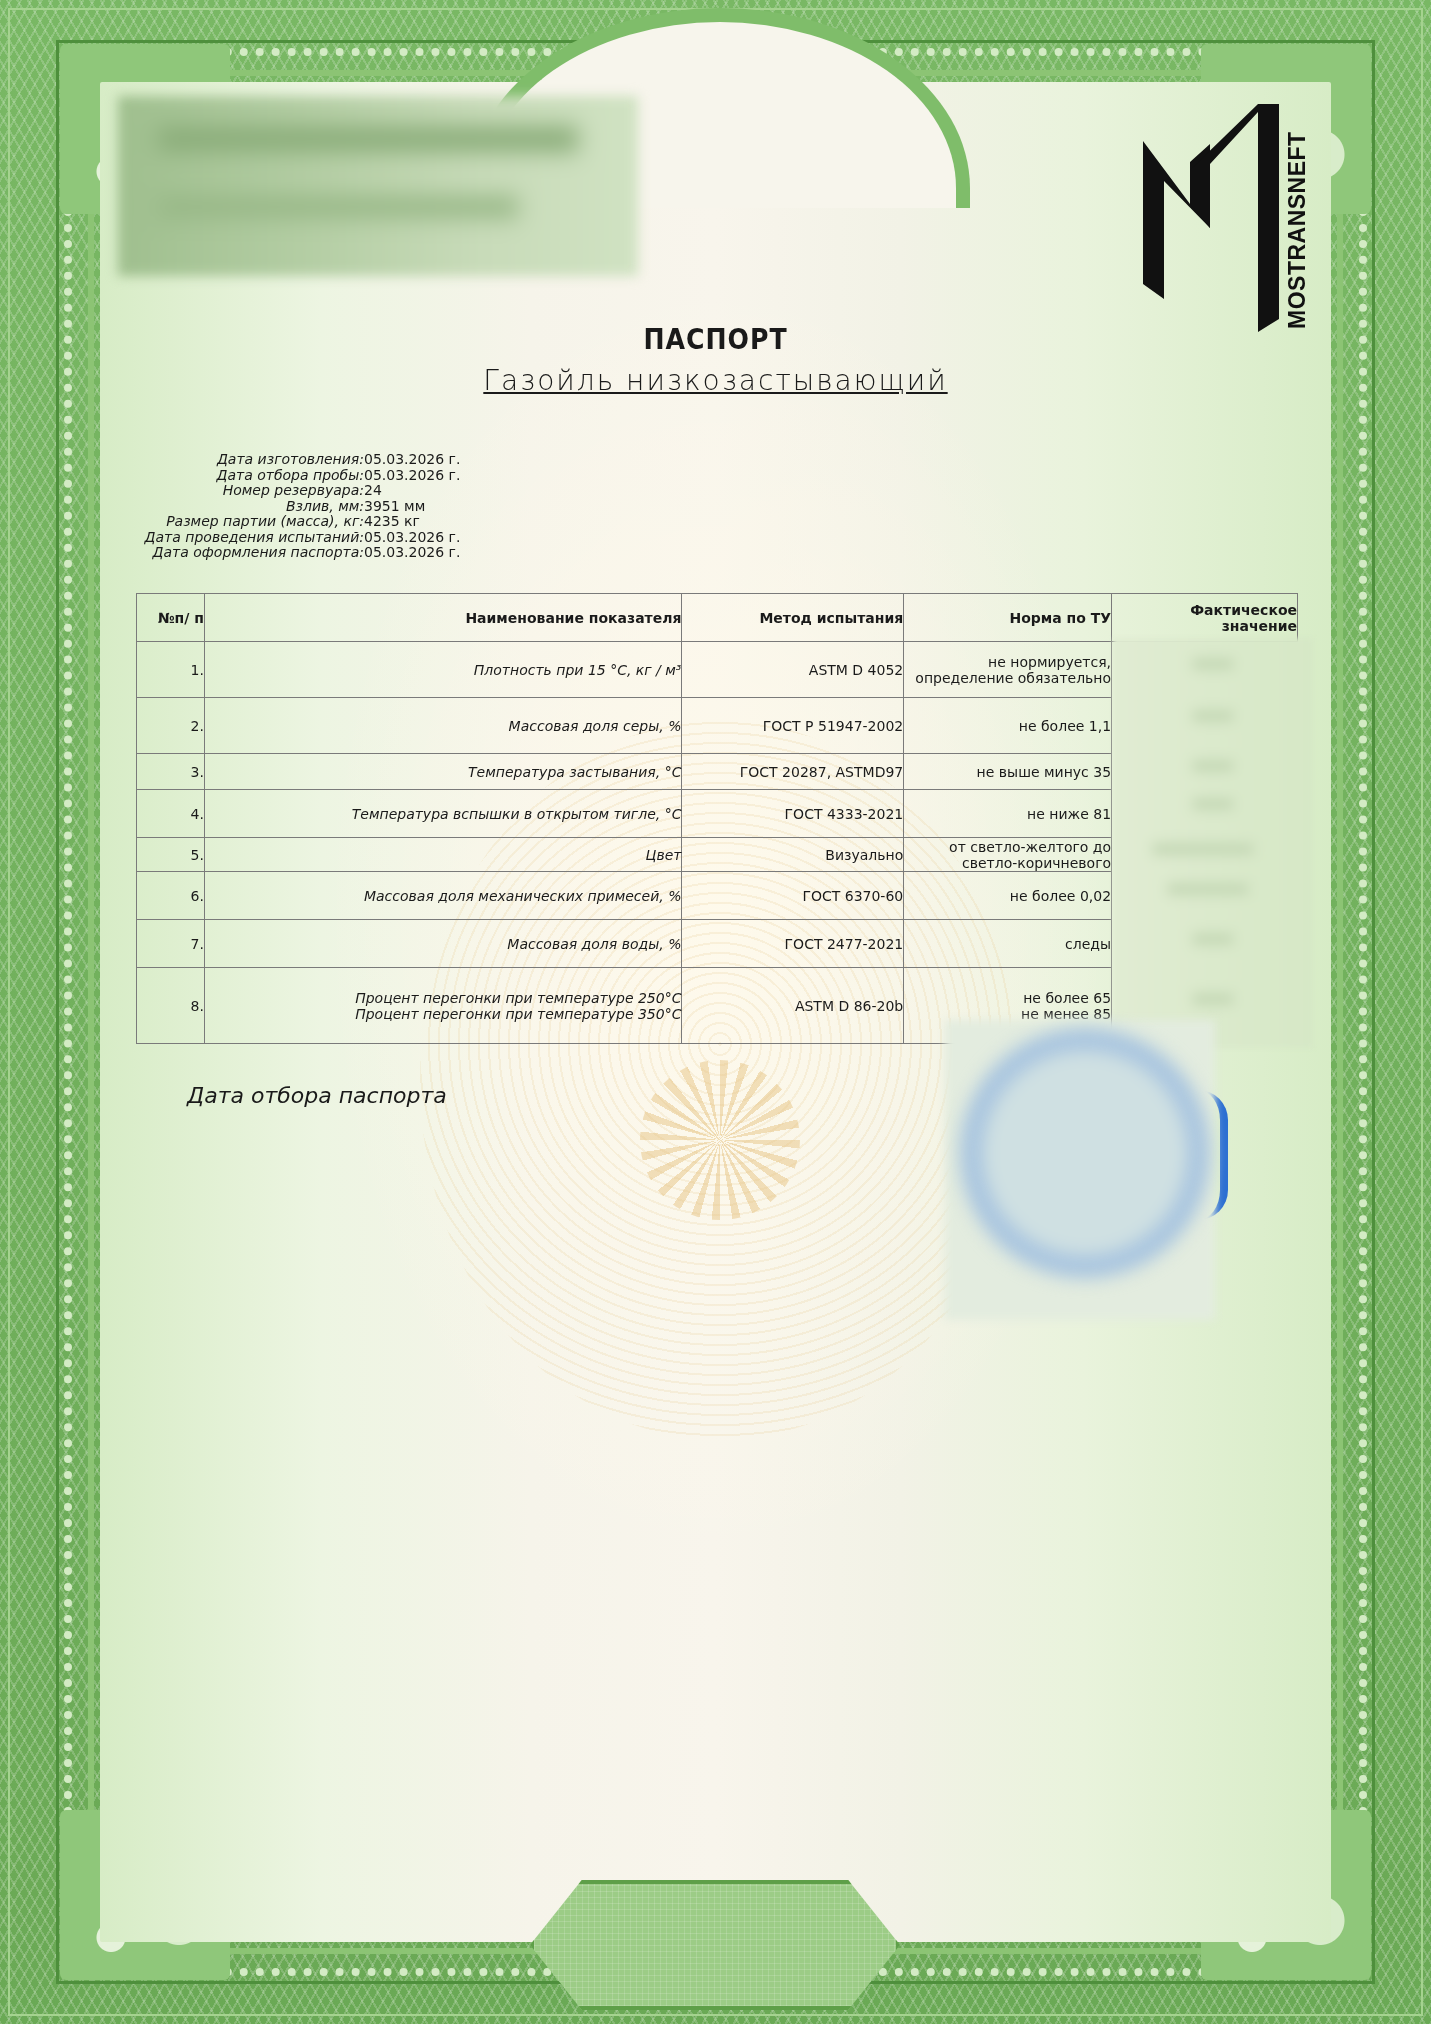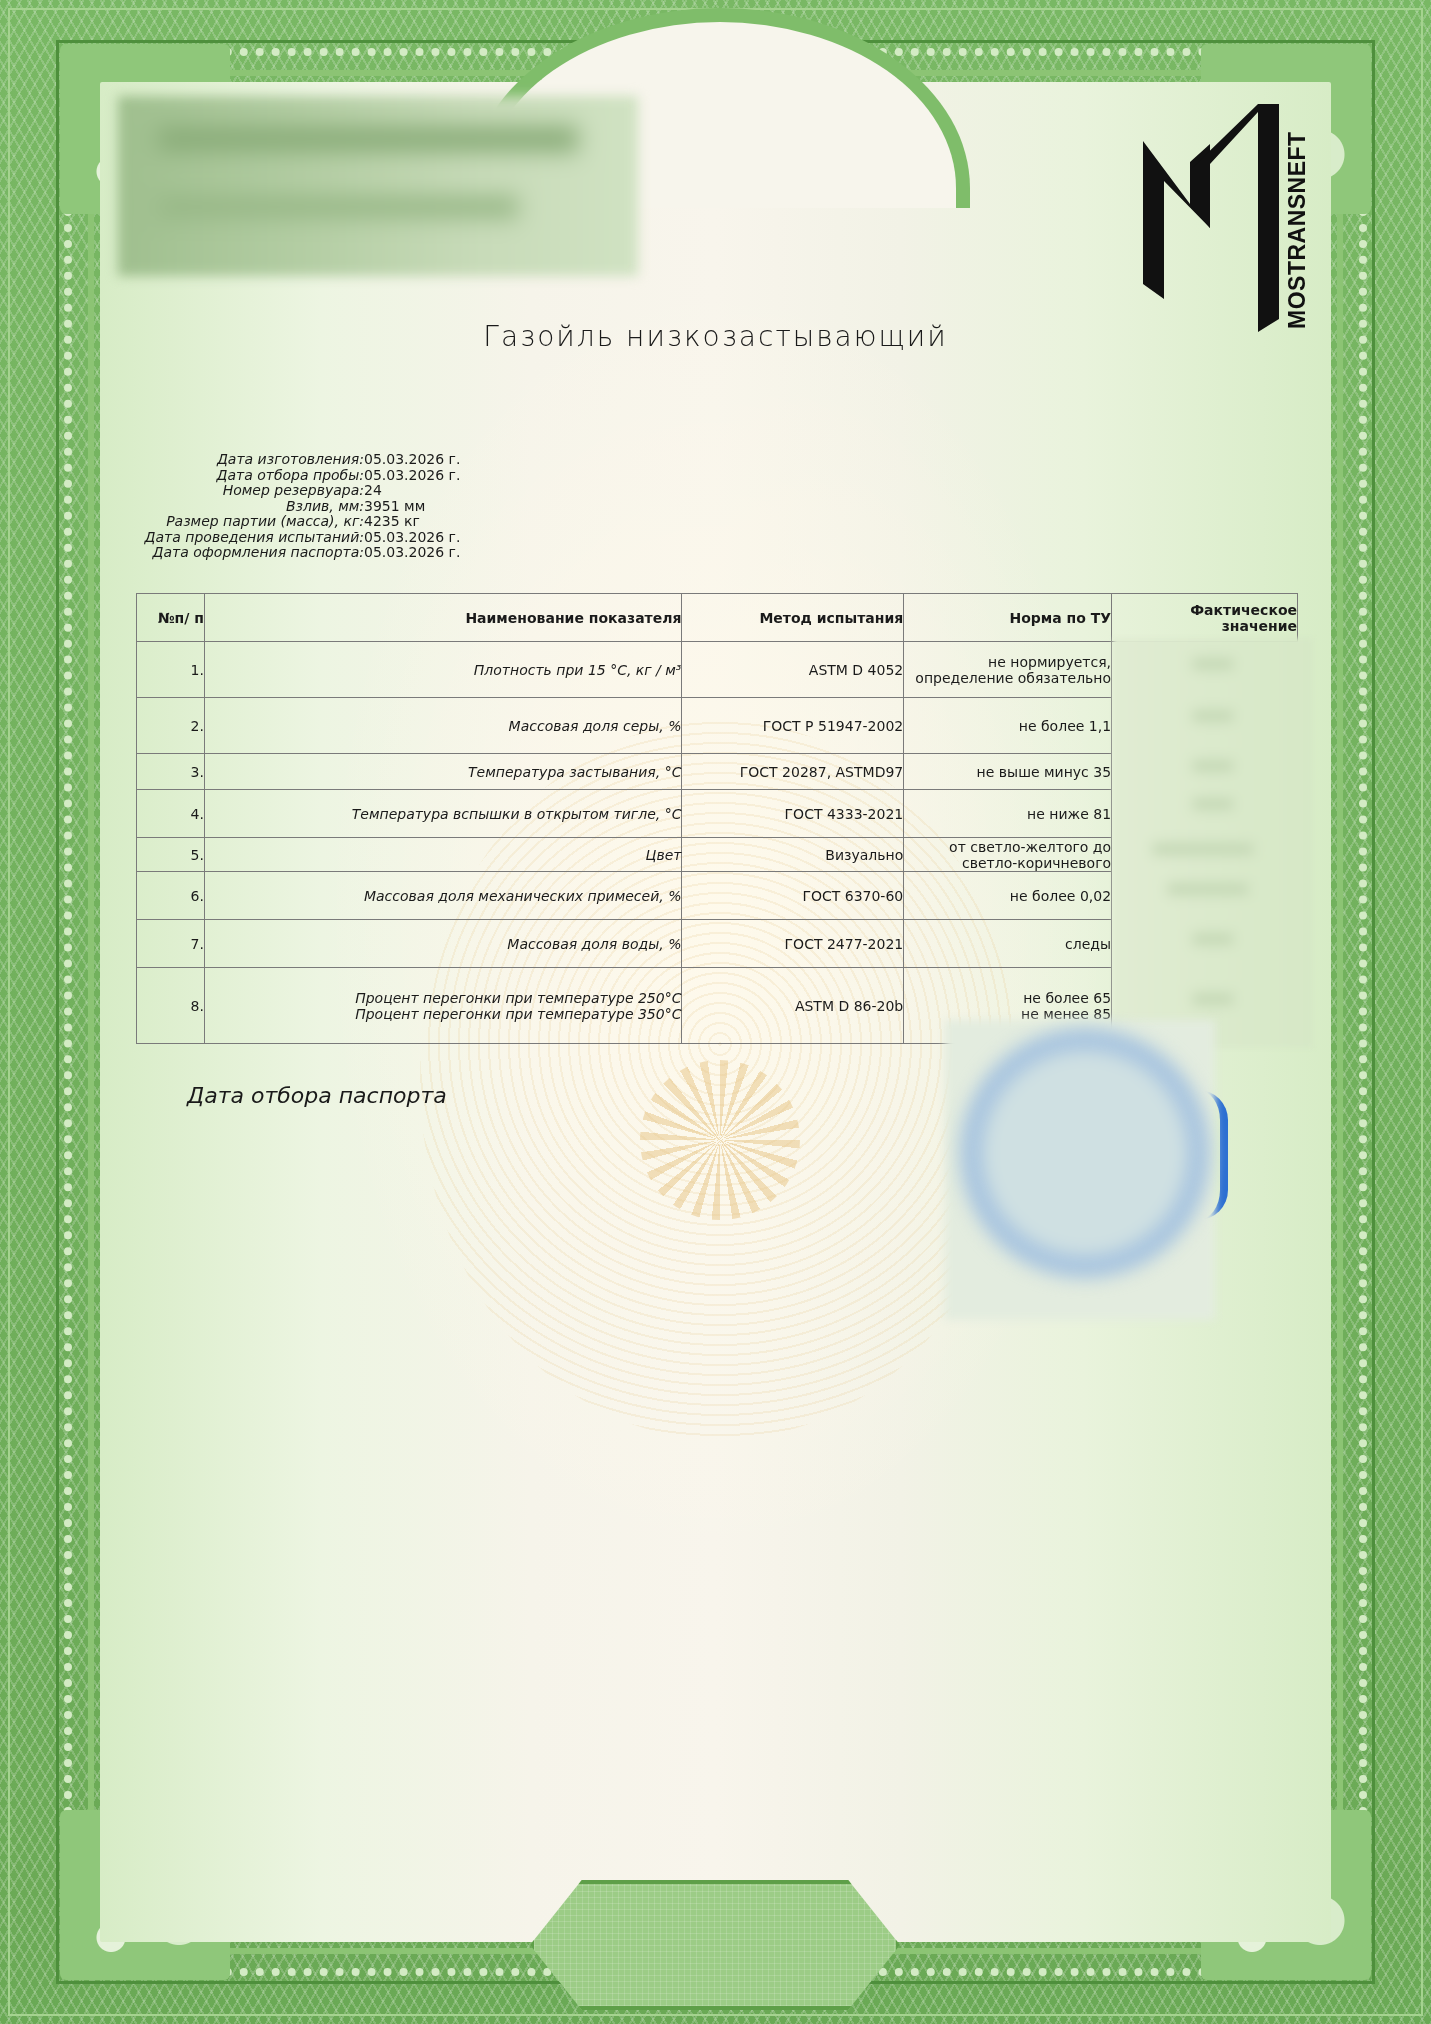--- a/index.html
+++ b/index.html
@@ -96,21 +96,21 @@
   .logo-text {
     position: absolute; left: 144px; top: 0; width: 30px; height: 225px;
     writing-mode: vertical-rl; transform: rotate(180deg);
     font-family: "Liberation Sans", sans-serif; font-weight: 700; font-size: 23px;
     letter-spacing: 0.5px; color: #111; text-align: left;
   }
 
   
   .title-block { position: absolute; left: 0; top: 318px; width: 1431px; text-align: center; }
   .title-main { font-family: "DejaVu Sans Condensed", "DejaVu Sans", sans-serif; font-weight: 700; font-size: 28px; letter-spacing: 1px; height: 44px; line-height: 44px; }
-  .title-sub { font-size: 28px; letter-spacing: 2px; height: 38px; line-height: 38px; font-weight: 300; }
+  .title-sub { font-size: 28px; letter-spacing: 2px; height: 38px; line-height: 38px; font-weight: 300; text-decoration: underline; }
   .title-std { font-size: 28px; letter-spacing: 2px; height: 40px; line-height: 40px; }
 
   
   .info { position: absolute; left: 137px; top: 452px; font-size: 14px; line-height: 15.5px; }
   .info-row { display: flex; text-align: right; }
   .info-label { width: 227px; font-style: italic; }
   .info-value { }
 
   
   table.spec {
@@ -178,20 +178,21 @@
 
 <div class="logo">
   <svg viewBox="0 0 150 230">
     <polygon points="3,37 3,180 24,195 24,77 70,124 70,40 50,58 50,100" fill="#111"></polygon>
     <polygon points="50,100 70,124 70,60 118,8 118,228 139,215 139,0 118,0 50,66" fill="#111"></polygon>
   </svg>
   <div class="logo-text">MOSTRANSNEFT</div>
 </div>
 
 <div class="title-block">
+  <div class="title-main">ПАСПОРТ</div>
   <div class="title-sub">Газойль низкозастывающий</div>
 </div>
 
 <div class="info">
   <div class="info-row">
       <span class="info-label">Дата изготовления:</span>
       <span class="info-value">05.03.2026 г.</span>
     </div>
   <div class="info-row">
       <span class="info-label">Дата отбора пробы:</span>

